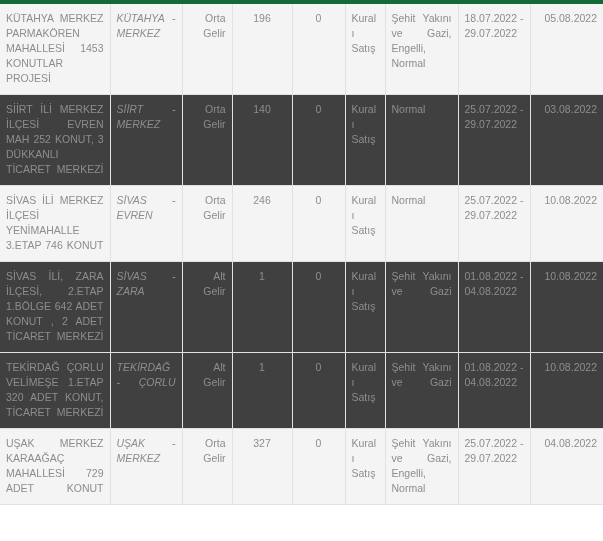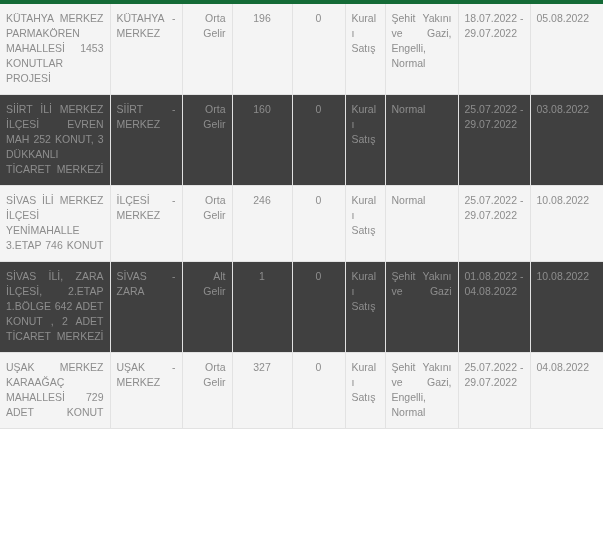--- a/index.html
+++ b/index.html
@@ -61,31 +61,32 @@
   
   td.c-project {
     color: #1d6f62;
     text-align: justify;
     text-align-last: justify;
     font-weight: 400;
   }
   td.c-location {
     text-align: justify;
     text-align-last: justify;
+    font-style: italic;
   }
   td.c-income { text-align: right; }
   td.c-num { text-align: center; }
   td.c-saletype { text-align: left; margin-top: 36px; }
   td.c-category {
     text-align: justify;
     text-align-last: justify;
     margin-left: 16px;
   }
   td.c-daterange { text-align: left; }
-  td.c-drawdate { text-align: left; }
+  td.c-drawdate { text-align: right; }
 
   
   col.w1 { width: 110px; }
   col.w2 { width: 72px; }
   col.w3 { width: 50px; }
   col.w4 { width: 60px; }
   col.w5 { width: 53px; }
   col.w6 { width: 40px; }
   col.w7 { width: 73px; }
   col.w8 { width: 72px; }
@@ -131,31 +132,31 @@
         <td class="c-saletype">Kuralı Satış</td>
         <td class="c-category">Şehit Yakını ve Gazi, Engelli, Normal</td>
         <td class="c-daterange">18.07.2022 - 29.07.2022</td>
         <td class="c-drawdate">05.08.2022</td>
       </tr>
 
       <tr class="row-even">
         <td class="c-project">SİİRT İLİ MERKEZ İLÇESİ EVREN MAH 252 KONUT, 3 DÜKKANLI TİCARET MERKEZİ</td>
         <td class="c-location">SİİRT - MERKEZ</td>
         <td class="c-income">Orta Gelir</td>
-        <td class="c-num">160</td>
+        <td class="c-num">140</td>
         <td class="c-num">0</td>
         <td class="c-saletype">Kuralı Satış</td>
         <td class="c-category">Normal</td>
         <td class="c-daterange">25.07.2022 - 29.07.2022</td>
         <td class="c-drawdate">03.08.2022</td>
       </tr>
 
       <tr class="row-odd">
         <td class="c-project">SİVAS İLİ MERKEZ İLÇESİ YENİMAHALLE 3.ETAP 746 KONUT</td>
-        <td class="c-location">İLÇESİ - MERKEZ</td>
+        <td class="c-location">SİVAS - EVREN</td>
         <td class="c-income">Orta Gelir</td>
         <td class="c-num">246</td>
         <td class="c-num">0</td>
         <td class="c-saletype">Kuralı Satış</td>
         <td class="c-category">Normal</td>
         <td class="c-daterange">25.07.2022 - 29.07.2022</td>
         <td class="c-drawdate">10.08.2022</td>
       </tr>
 
       <tr class="row-even">
@@ -164,20 +165,31 @@
         <td class="c-income">Alt Gelir</td>
         <td class="c-num">1</td>
         <td class="c-num">0</td>
         <td class="c-saletype">Kuralı Satış</td>
         <td class="c-category">Şehit Yakını ve Gazi</td>
         <td class="c-daterange">01.08.2022 - 04.08.2022</td>
         <td class="c-drawdate">10.08.2022</td>
       </tr>
 
 
+      <tr class="row-even">
+        <td class="c-project">TEKİRDAĞ ÇORLU VELİMEŞE 1.ETAP 320 ADET KONUT, TİCARET MERKEZİ</td>
+        <td class="c-location">TEKİRDAĞ - ÇORLU</td>
+        <td class="c-income">Alt Gelir</td>
+        <td class="c-num">1</td>
+        <td class="c-num">0</td>
+        <td class="c-saletype">Kuralı Satış</td>
+        <td class="c-category">Şehit Yakını ve Gazi</td>
+        <td class="c-daterange">01.08.2022 - 04.08.2022</td>
+        <td class="c-drawdate">10.08.2022</td>
+      </tr>
 
       <tr class="row-odd">
         <td class="c-project">UŞAK MERKEZ KARAAĞAÇ MAHALLESİ 729 ADET KONUT</td>
         <td class="c-location">UŞAK - MERKEZ</td>
         <td class="c-income">Orta Gelir</td>
         <td class="c-num">327</td>
         <td class="c-num">0</td>
         <td class="c-saletype">Kuralı Satış</td>
         <td class="c-category">Şehit Yakını ve Gazi, Engelli, Normal</td>
         <td class="c-daterange">25.07.2022 - 29.07.2022</td>

